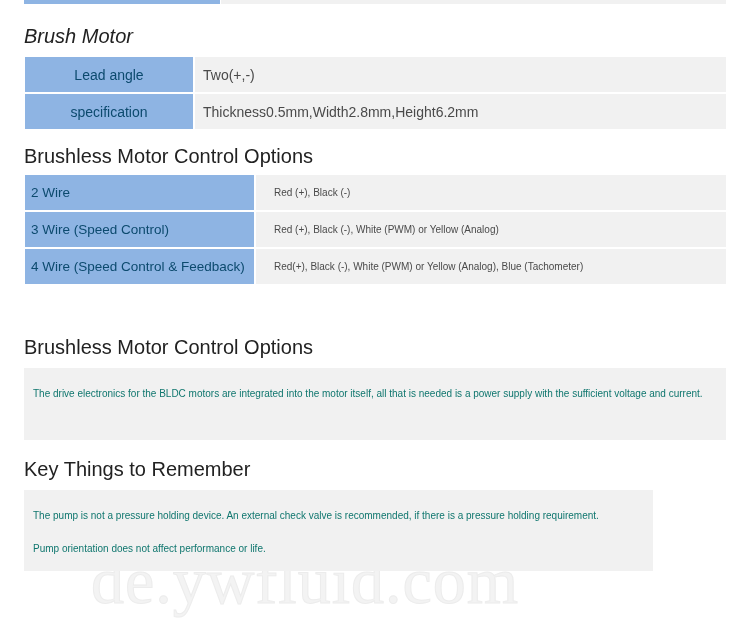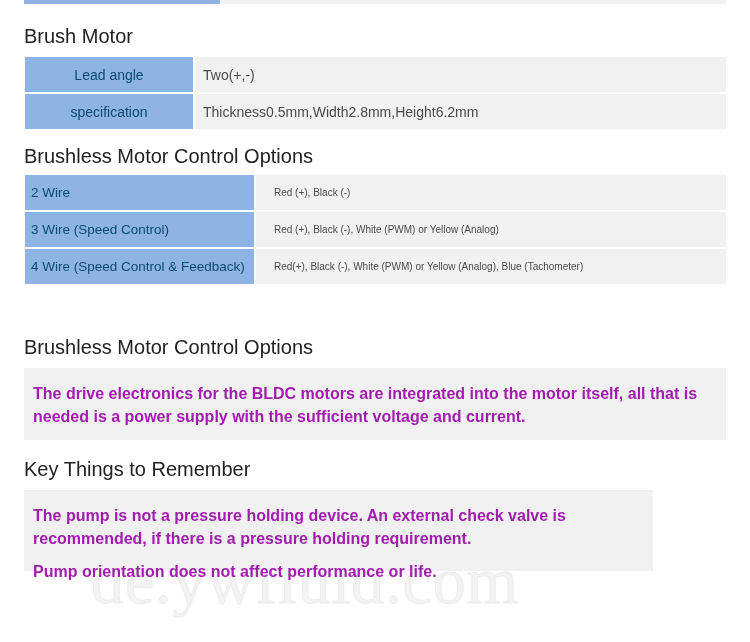--- a/index.html
+++ b/index.html
@@ -154,28 +154,27 @@
 
   .note-box {
     position: absolute;
     left: 24px;
     background: #f1f1f1;
     padding: 14px 10px 10px 9px;
   }
   .note-box p {
     margin: 0 0 10px 0;
     font-family: "Liberation Sans", sans-serif;
-    font-size: 16px;
+    font-size: 10px;
     line-height: 23px;
-    color: #a21caf;
-    font-weight: bold;
+    color: #0f766e;
   }
   .note-box p:last-child { margin-bottom: 0; }
 
-  .heading-brush      { position: absolute; left: 24px; top: 26px;  }
+  .heading-brush      { position: absolute; left: 24px; top: 26px; font-style: italic;  }
   .heading-brushless1 { position: absolute; left: 24px; top: 146px; }
   .heading-brushless2 { position: absolute; left: 24px; top: 337px; }
   .heading-key        { position: absolute; left: 24px; top: 459px; }
 
   .note-bldc { top: 368px; width: 702px; height: 72px; }
   .note-key  { top: 490px; width: 629px; height: 81px; }
 </style>
 </head>
 <body>
 

